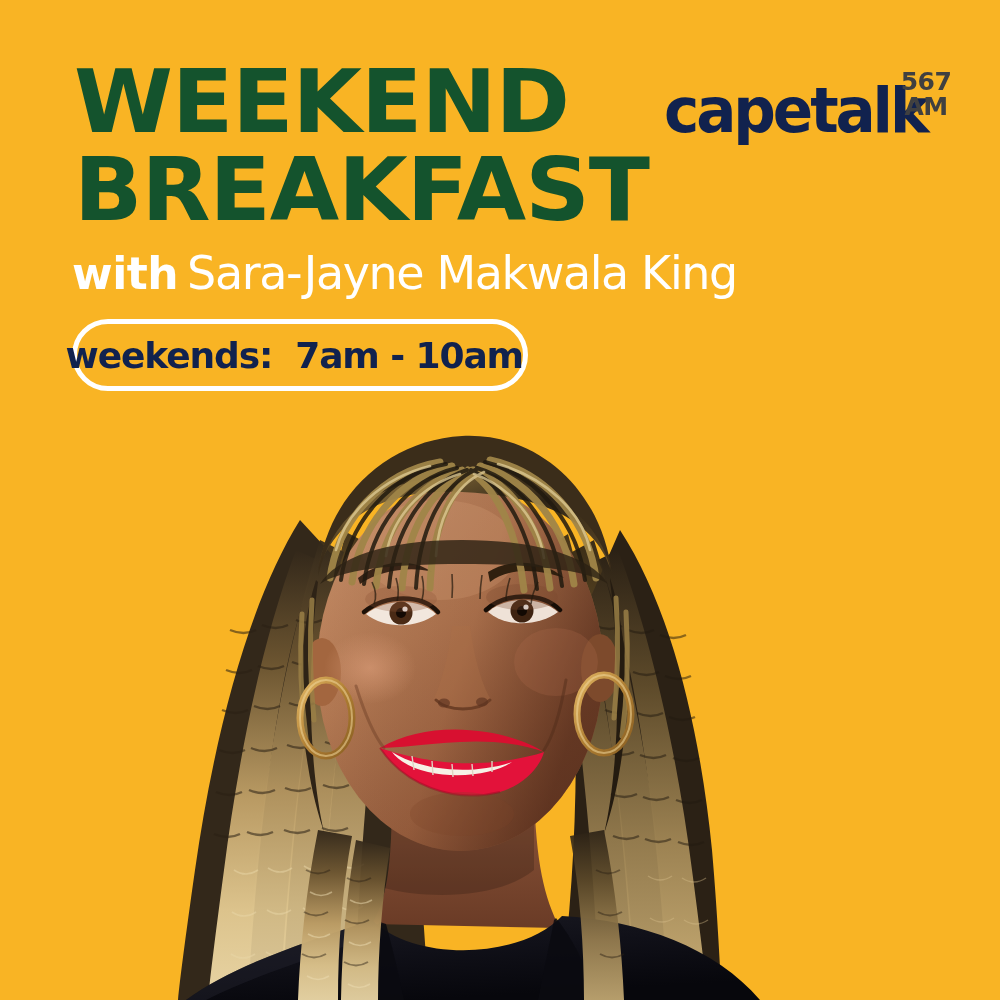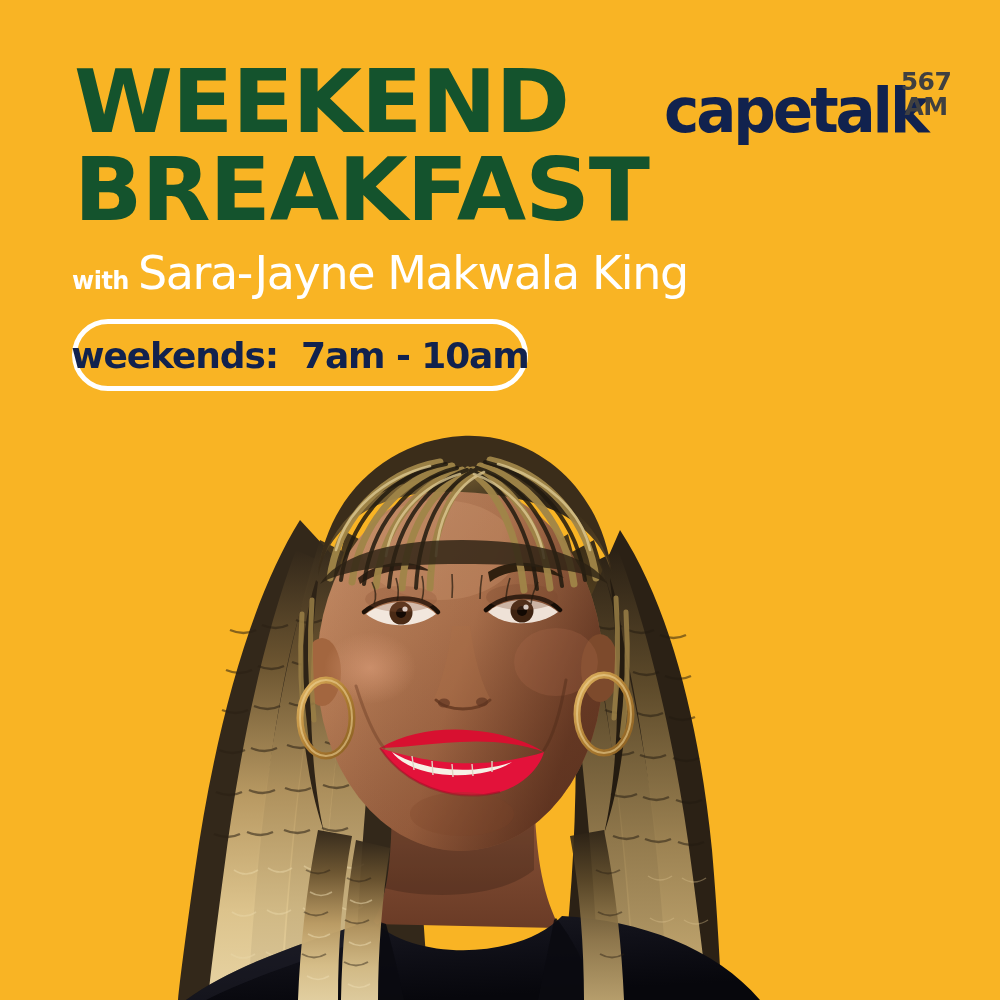--- a/index.html
+++ b/index.html
@@ -73,21 +73,21 @@
   
   .subtitle {
     position: absolute;
     left: 72px;
     top: 246px;
     color: #ffffff;
     white-space: nowrap;
     font-family: "DejaVu Sans", sans-serif;
   }
   .subtitle .with {
-    font-size: 24px;
+    font-size: 44px;
     font-weight: 700;
     letter-spacing: -0.5px;
   }
   .subtitle .host {
     font-size: 46px;
     font-weight: 400;
     letter-spacing: -1.4px;
     margin-left: 9px;
   }
 
@@ -97,21 +97,21 @@
     left: 72px;
     top: 319px;
     width: 456px;
     height: 72px;
     box-sizing: border-box;
     border: 5px solid #ffffff;
     border-radius: 40px;
     background: transparent;
     display: flex;
     align-items: center;
-    justify-content: center;
+    justify-content: flex-end;
   }
   .pill-text {
     color: #11224e;
     font-family: "DejaVu Sans", sans-serif;
     font-size: 36px;
     font-weight: 700;
     letter-spacing: -1.1px;
     white-space: pre;
   }
 

